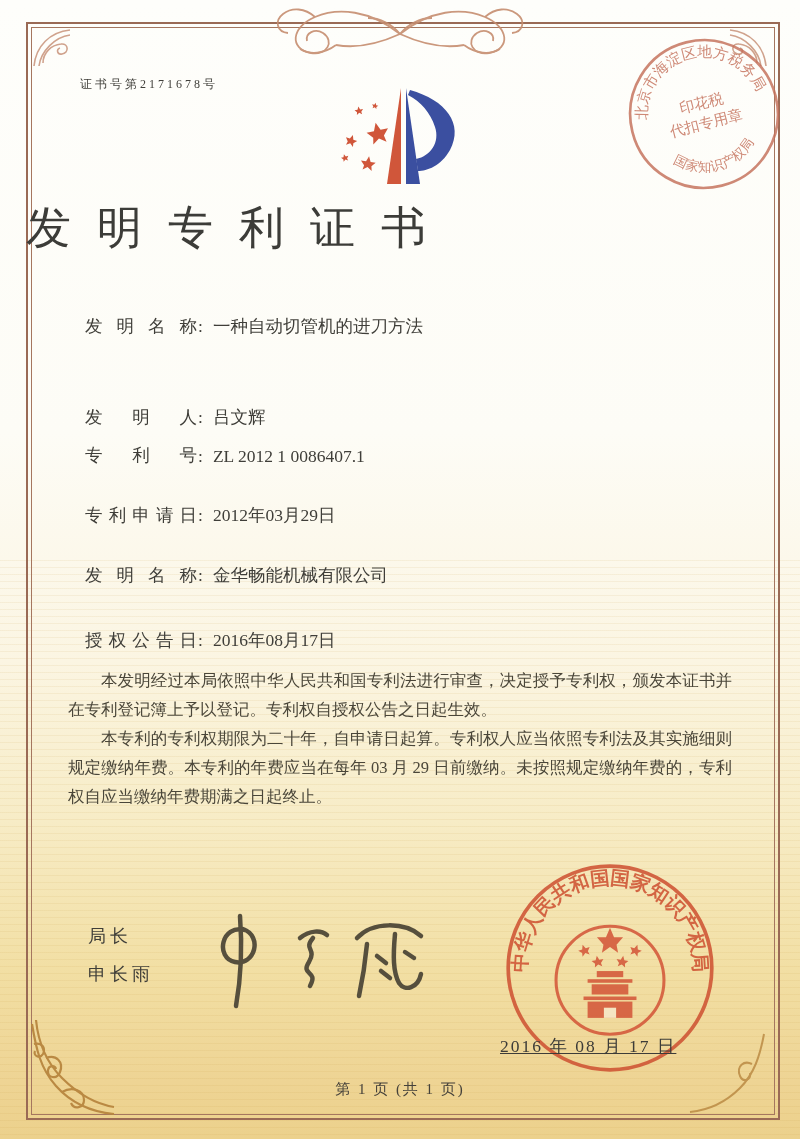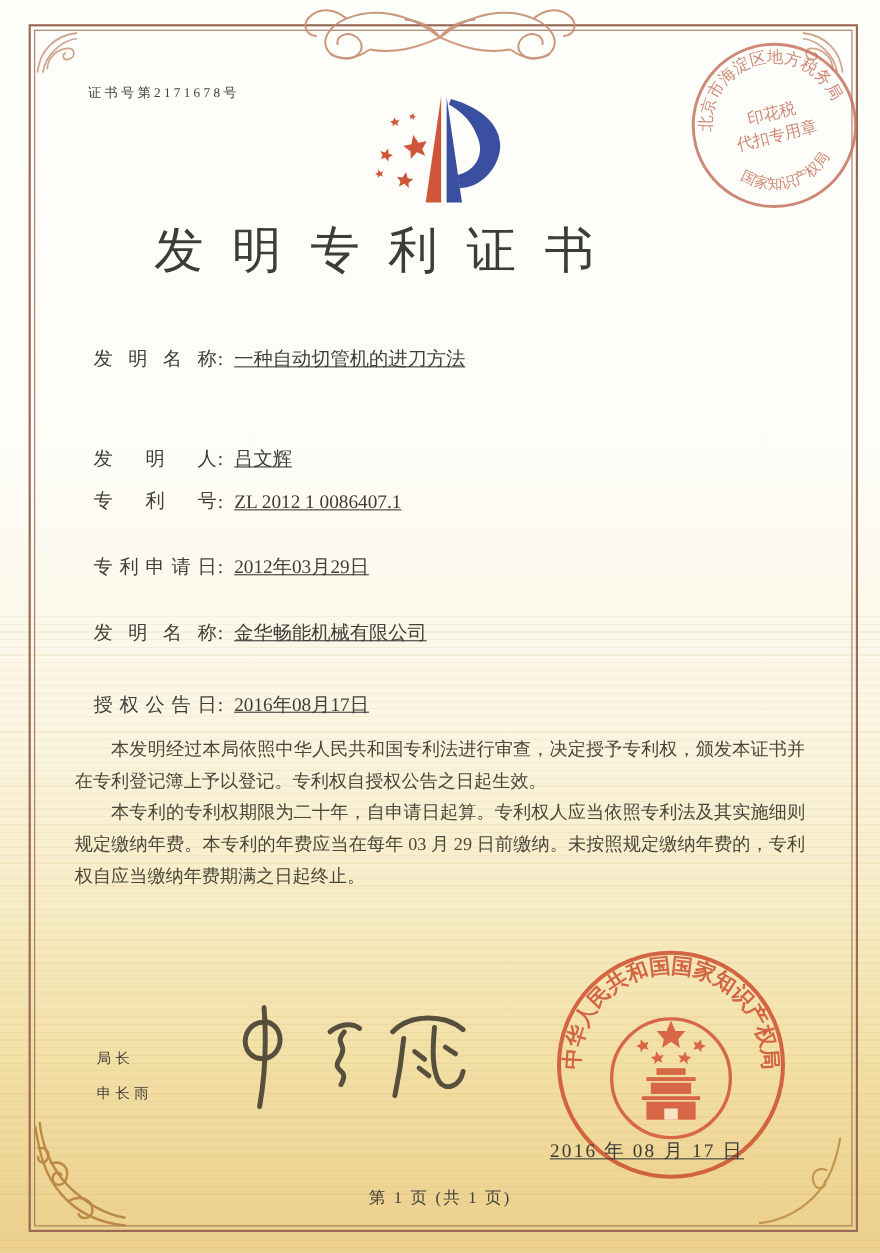--- a/index.html
+++ b/index.html
@@ -5,30 +5,30 @@
   html,body{margin:0;padding:0;}
   body{width:800px;height:1139px;overflow:hidden;font-family:"Liberation Serif","DejaVu Serif",serif;}
   .page{position:relative;width:800px;height:1139px;
     background:linear-gradient(180deg,#fefefb 0%,#fdfcf6 38%,#fbf5e2 58%,#f7ecc6 72%,#f2dfa4 85%,#eed494 95%,#ecd18c 100%);}
   .guilloche{position:absolute;left:0;top:560px;width:800px;height:579px;pointer-events:none;
     background:repeating-linear-gradient(180deg,rgba(196,152,64,.10) 0 1px,rgba(255,255,255,0) 1px 7px);}
   .frame-outer{position:absolute;top:22px;left:26px;right:20px;bottom:19px;border:2.5px solid #9a6a55;}
   .frame-inner{position:absolute;inset:3px;border:1px solid #a5765f;}
   .cert-no{position:absolute;left:80px;top:76px;font-size:12px;letter-spacing:3px;color:#3f3e39;}
   .logo{position:absolute;left:328px;top:78px;}
-  .title{position:absolute;left:0;top:198px;width:680px;text-align:center;font-size:45px;
+  .title{position:absolute;left:0;top:198px;width:680px;font-size:45px;
     letter-spacing:26px;text-indent:26px;color:#3c3c38;font-weight:500;}
   .fields{position:absolute;left:0;top:0;width:800px;}
-  .field-row{position:absolute;left:85px;font-size:17.5px;color:#3f3e39;white-space:nowrap;text-decoration:underline;}
+  .field-row{position:absolute;left:85px;font-size:17.5px;color:#3f3e39;white-space:nowrap;}
   .field-label{display:inline-block;width:112px;text-align:justify;text-align-last:justify;vertical-align:bottom;}
   .field-colon{display:inline-block;margin:0 10px 0 1px;}
   .body-text{position:absolute;left:68px;top:666px;width:664px;font-size:16.5px;line-height:29px;
     color:#4a4639;text-align:justify;}
   .body-text p{margin:0;text-indent:2em;}
-  .director{position:absolute;left:88px;top:953px;font-size:13px;color:#3f3e39;letter-spacing:4px;}
+  .director{position:absolute;left:88px;top:924px;font-size:18px;color:#3f3e39;letter-spacing:4px;}
   .director div{margin-bottom:14px;}
   .signature{position:absolute;left:205px;top:908px;}
   .tax-stamp{position:absolute;left:622px;top:32px;transform:rotate(-14deg);opacity:.82;}
   .main-seal{position:absolute;left:498px;top:856px;opacity:.88;}
   .seal-date{position:absolute;left:500px;top:1034px;font-size:17.5px;color:#3d3c38;letter-spacing:2px;white-space:nowrap;z-index:5;text-decoration:underline;}
   .footer{position:absolute;left:0;top:1080px;width:800px;text-align:center;font-size:15px;color:#45413a;letter-spacing:2px;}
   .ornament{position:absolute;pointer-events:none;}
   svg text{font-family:"Liberation Serif","DejaVu Serif",serif;}
 </style>
 </head>

